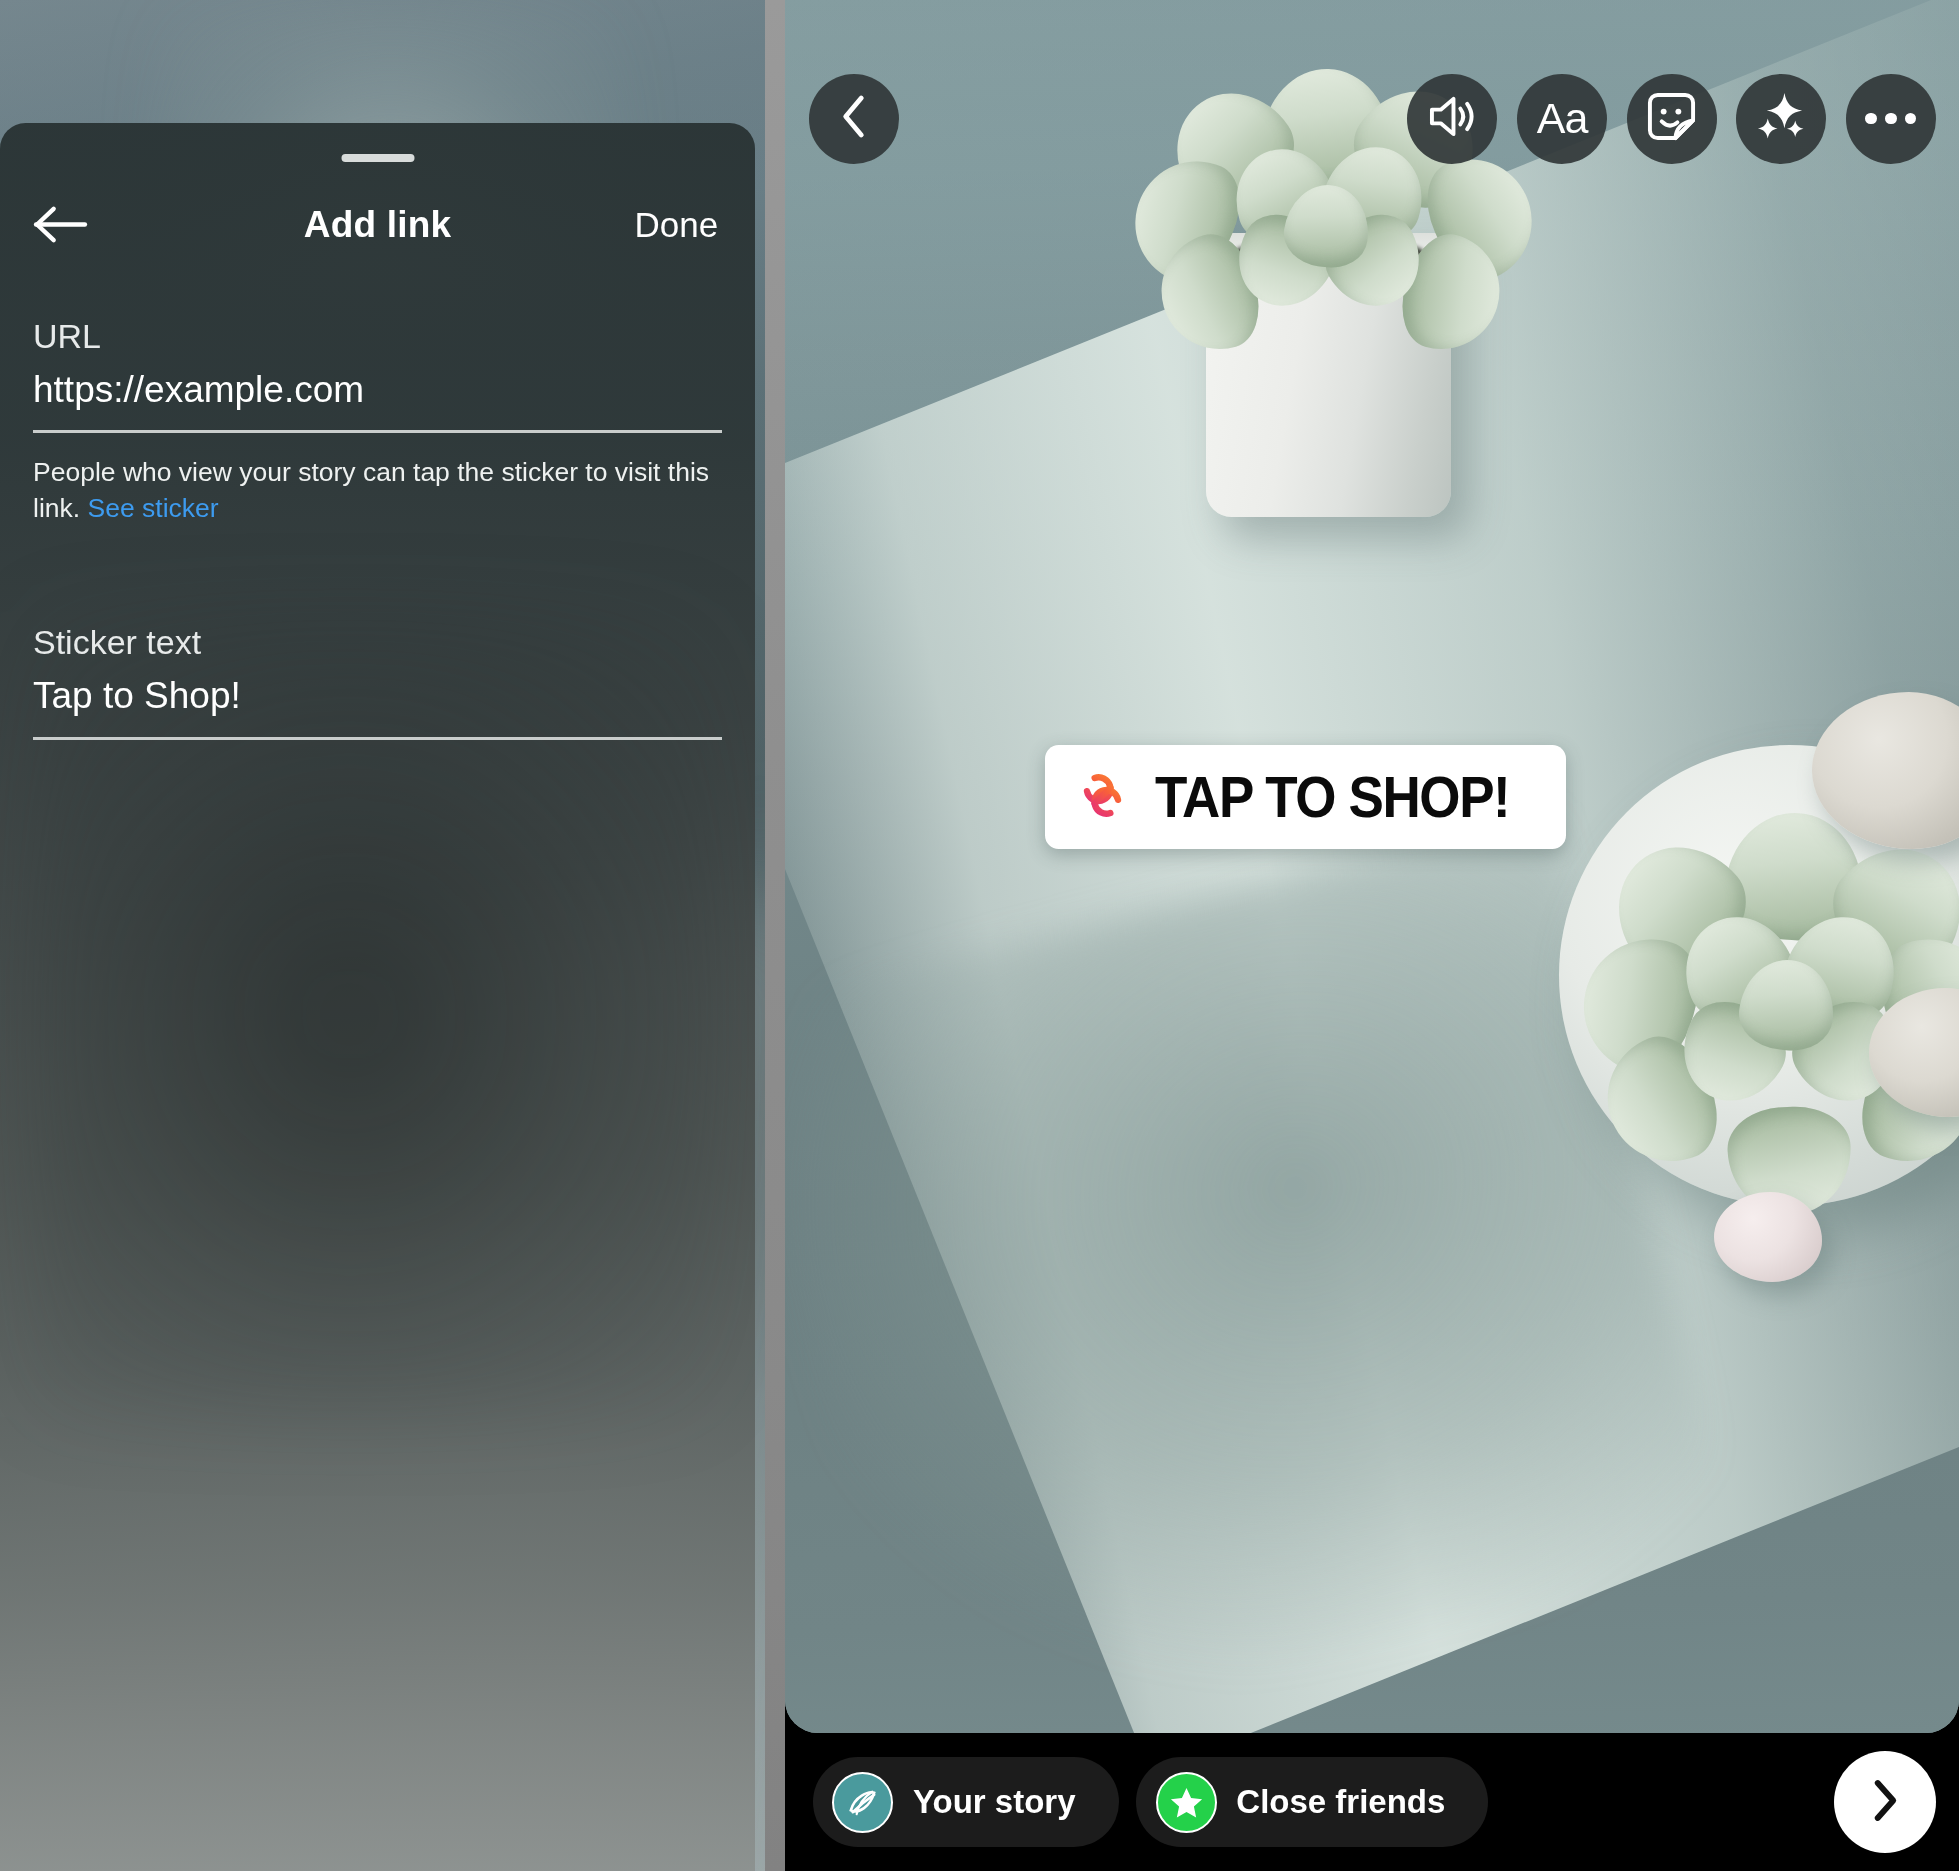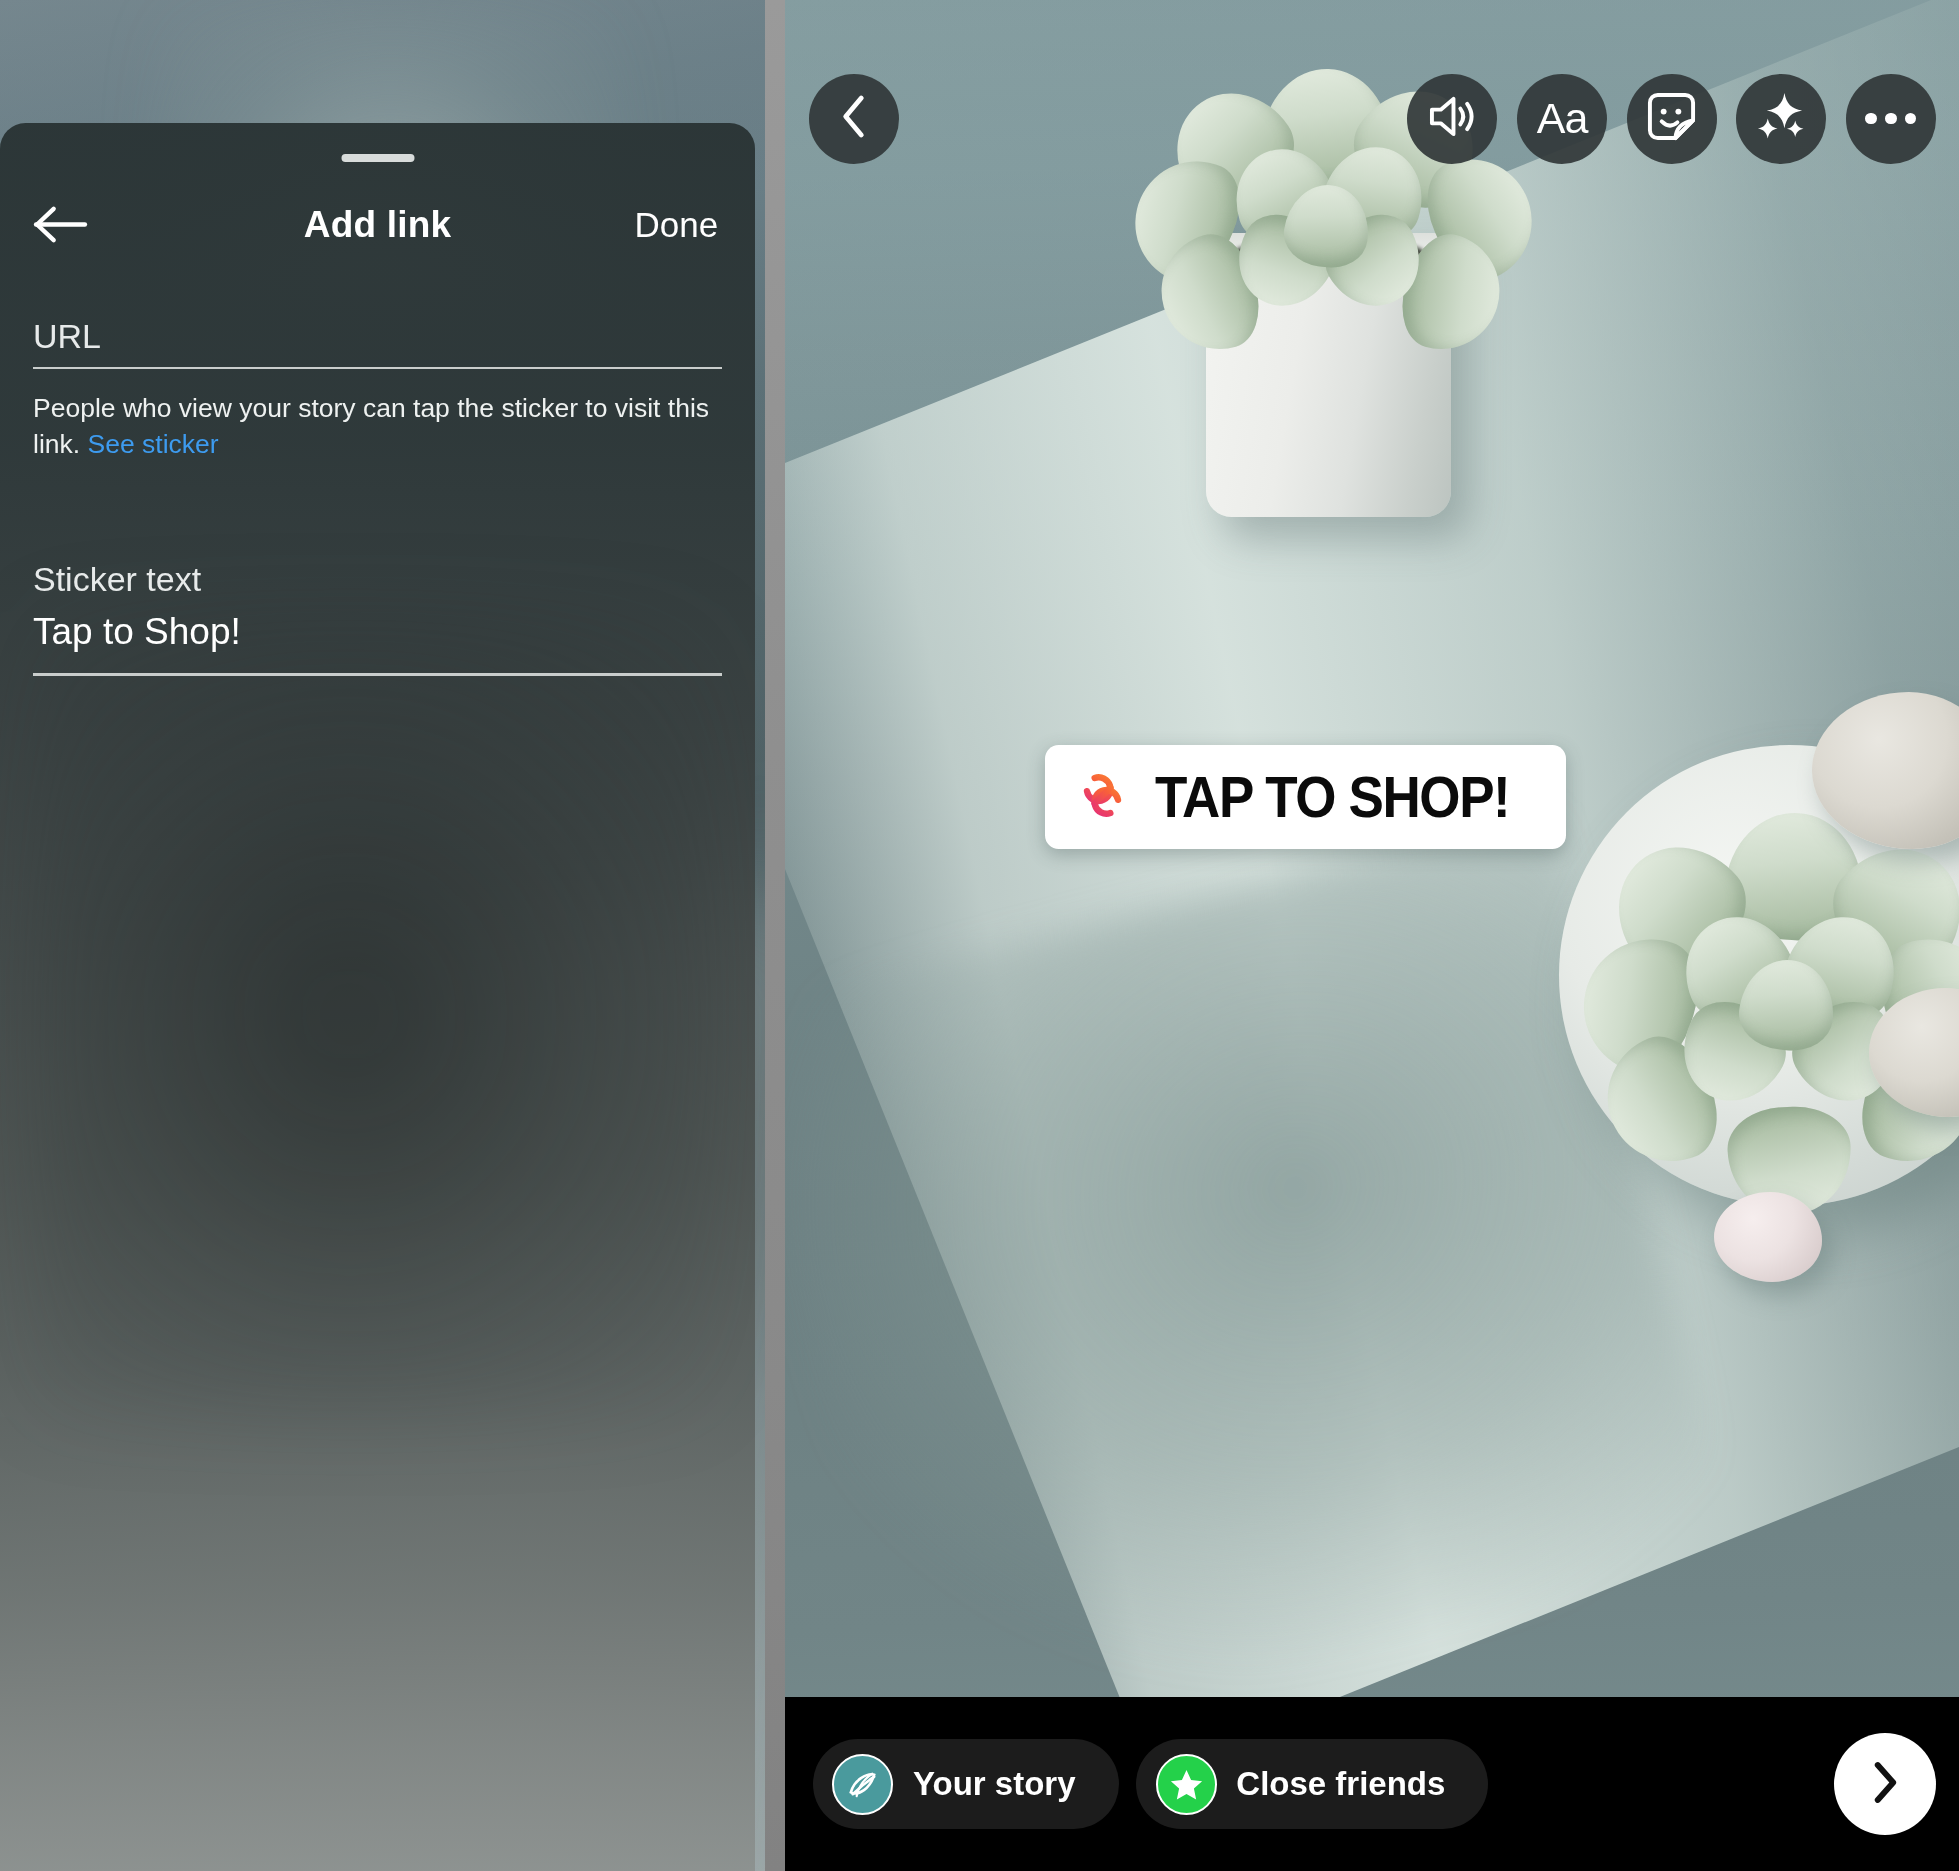--- a/index.html
+++ b/index.html
@@ -394,21 +394,21 @@
     transform-origin: left center;
     white-space: nowrap;
   }
 
   
   .story-bottom {
     position: absolute;
     left: 0;
     bottom: 0;
     width: 1174px;
-    height: 174px;
+    height: 138px;
     background: #000;
     display: flex;
     align-items: center;
     padding: 0 23.5px 0 27.4px;
     gap: 17.6px;
     z-index: 20;
   }
   .audience-pill {
     height: 90px;
     border-radius: 45px;
@@ -473,20 +473,21 @@
           </span>
         </div>
 
         <div class="sheet-title">Add link</div>
 
         <div class="done-btn">Done</div>
       </div>
 
       <div class="field-group">
         <div class="field-label">URL</div>
+        <div class="field-value" placeholder="https://">https://example.com</div>
         <div class="field-underline"></div>
         <div class="field-help">
           <span>People who view your story can tap the sticker to visit this link.</span>
           <span class="link-inline">See sticker</span>
         </div>
       </div>
 
       <div class="group-spacer"></div>
 
       <div class="field-group">

